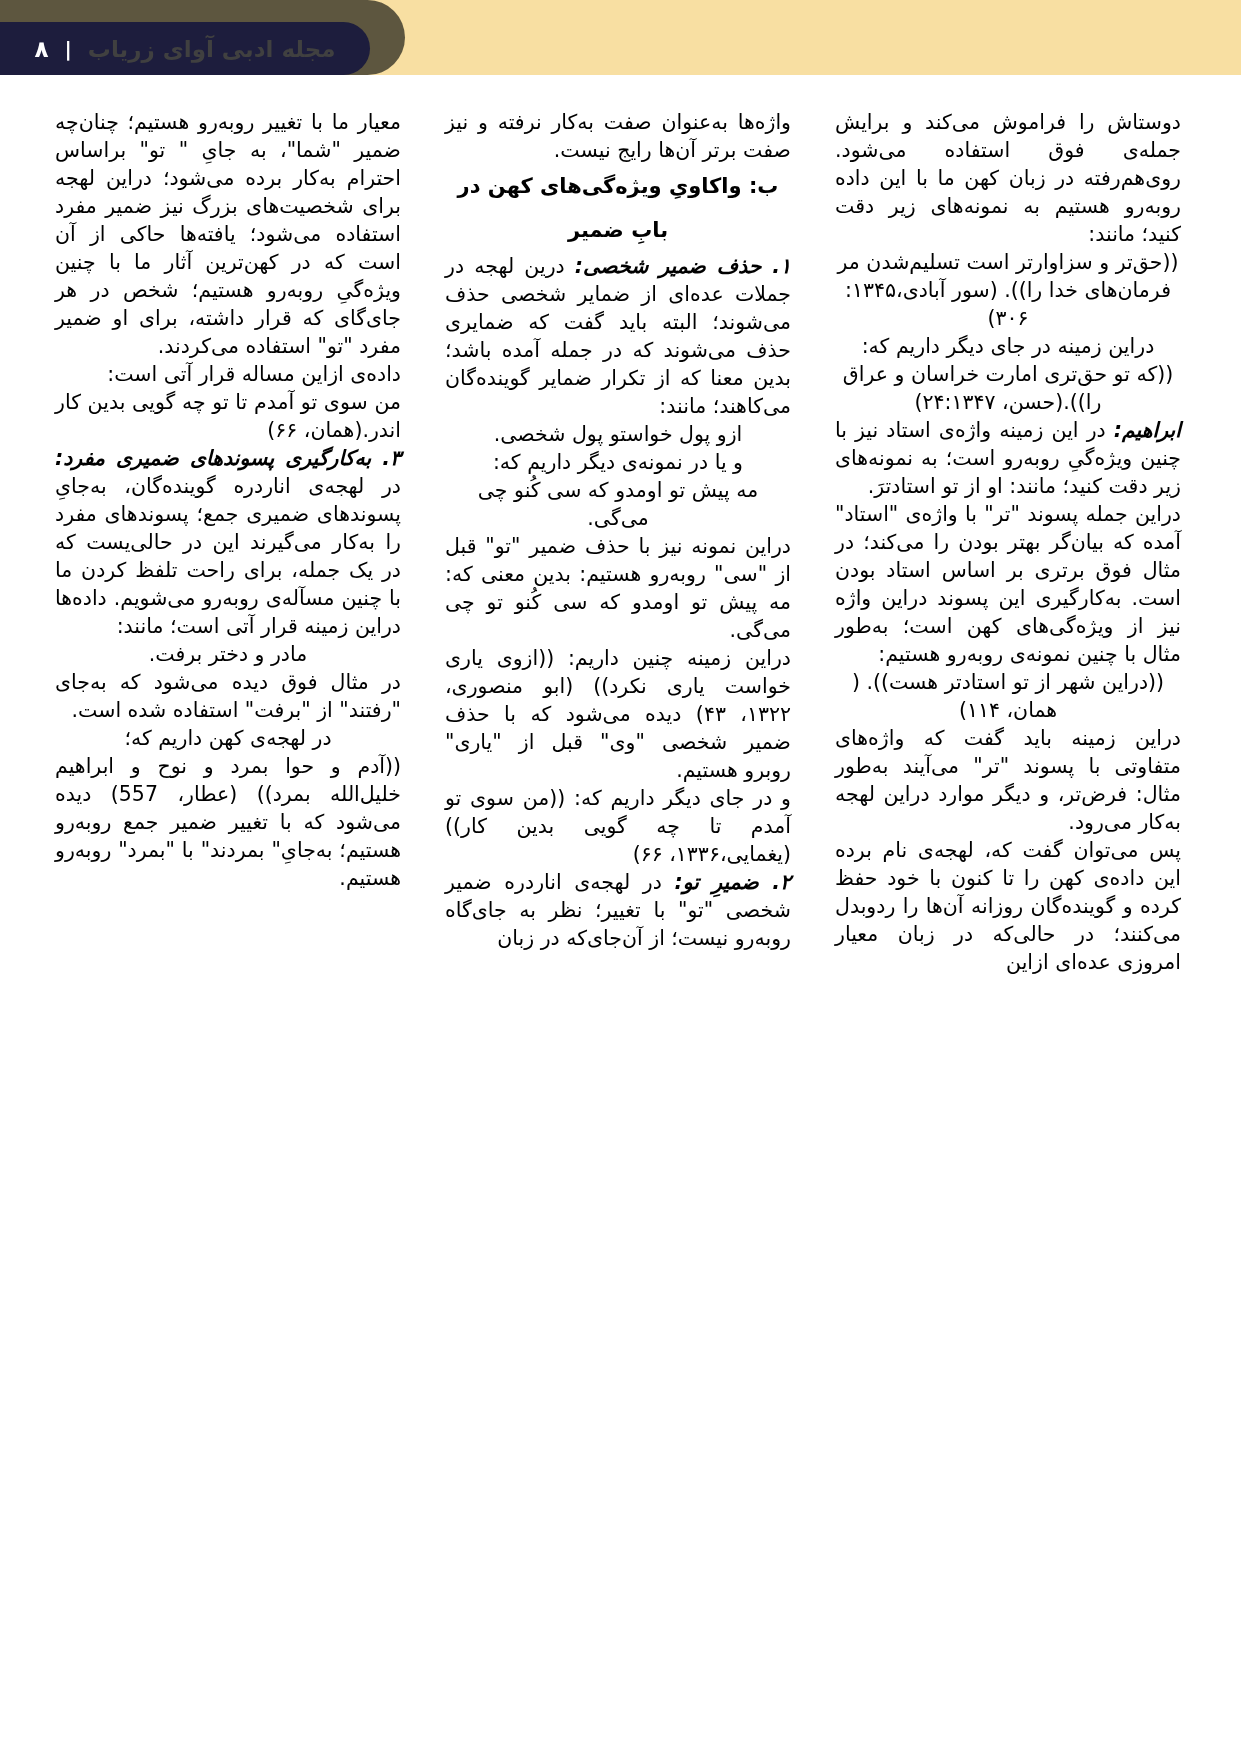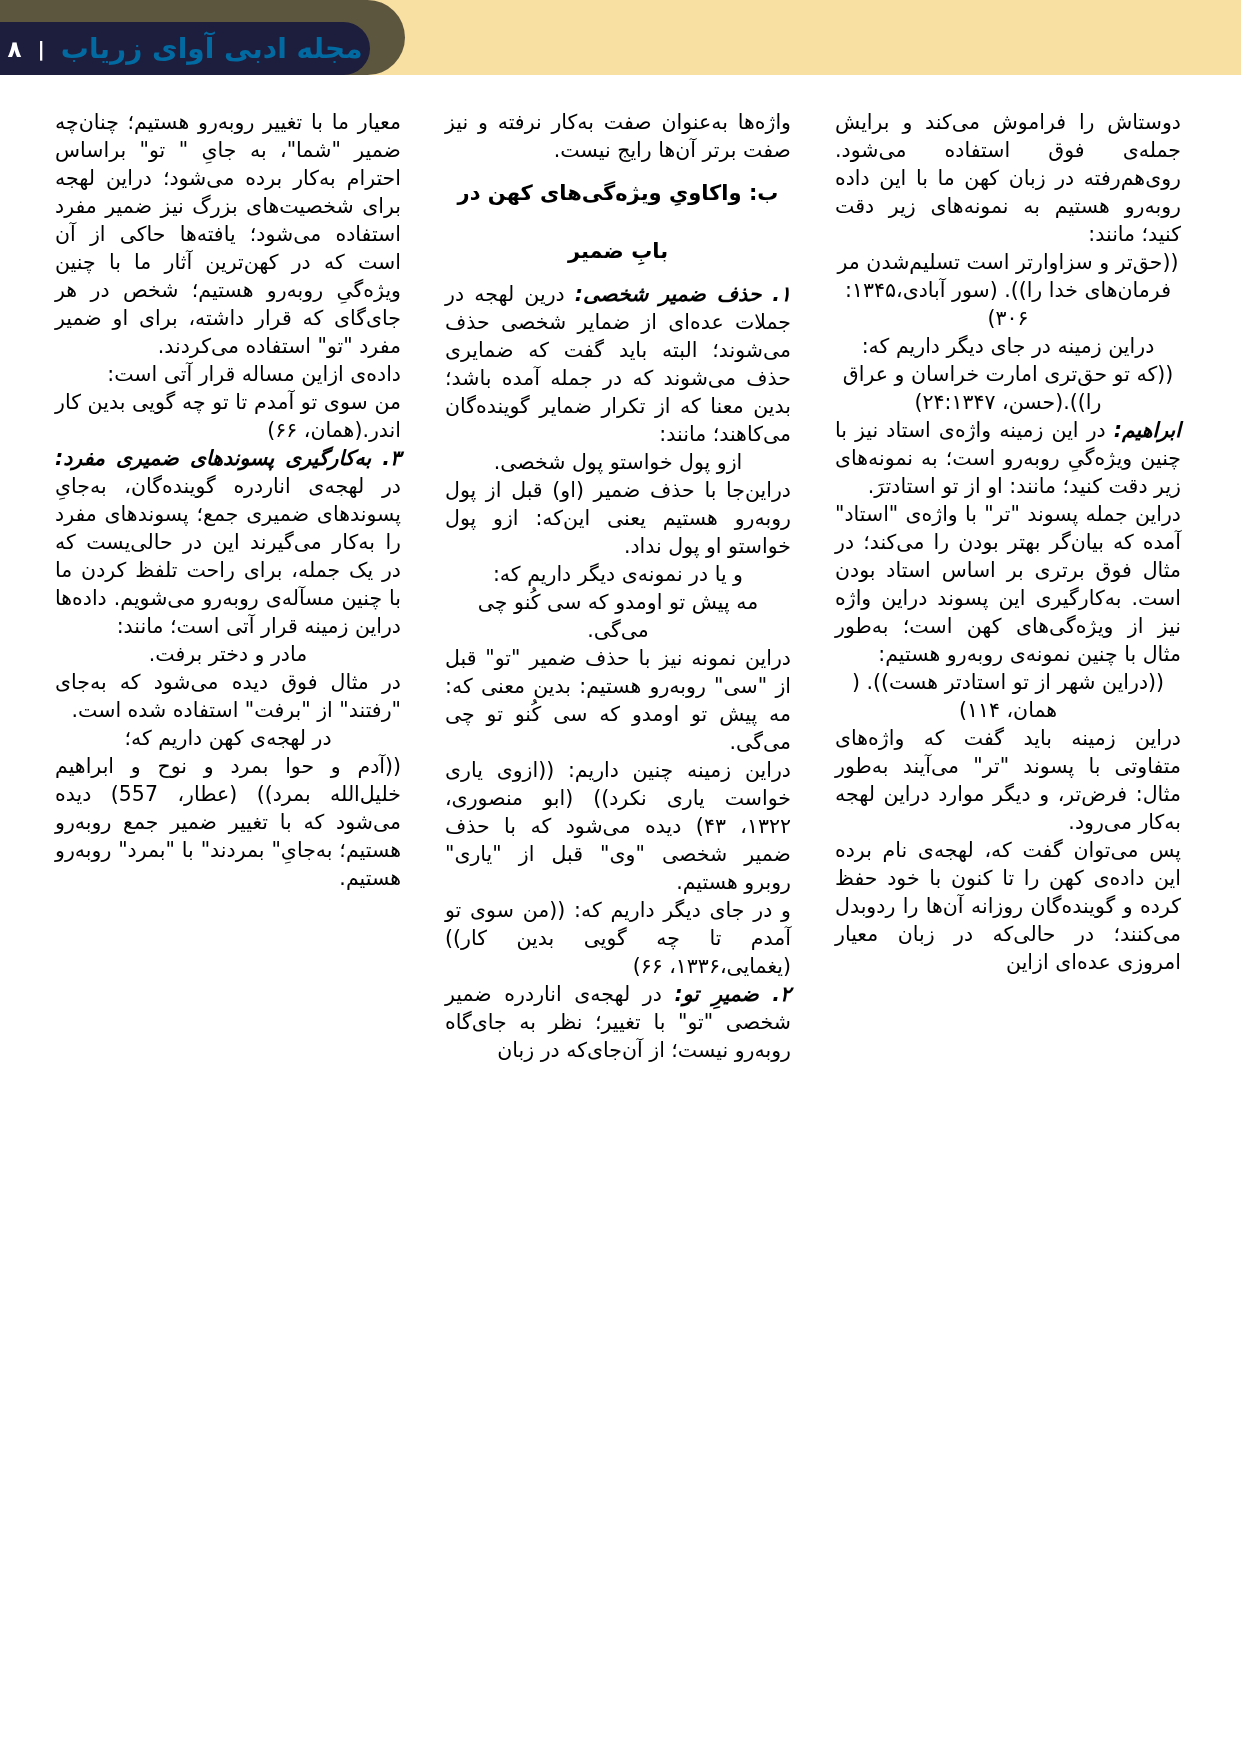--- a/index.html
+++ b/index.html
@@ -52,22 +52,22 @@
     left:0; top:22px;
     width:370px;
     height:53px;
     display:flex;
     align-items:center;
     justify-content:center;
     gap:16px;
     direction:rtl;
   }
   .header-title{
-    color:#0369a1;
-    font-size:28px;
+    color:#404040;
+    font-size:23px;
     font-weight:bold;
     letter-spacing:0;
     white-space:nowrap;
   }
   .header-sep{
     color:#ffffff;
     font-size:20px;
     font-weight:bold;
   }
   .header-page-number{
@@ -102,21 +102,21 @@
     line-height:28px;
     text-align:justify;
     text-justify:inter-word;
     direction:rtl;
     word-spacing:0;
   }
   .para.center{ text-align:center; }
   .heading{
     font-weight:bold;
     font-size:21px;
-    line-height:58px;
+    line-height:44px;
     text-align:center;
     direction:rtl;
     margin:0;
   }
   .heading-inline{
     font-weight:bold;
     font-style:italic;
   }
 </style>
 </head>
@@ -145,21 +145,20 @@
       <p class="para center">((دراین شهر از تو استادتر هست)). ( همان، ۱۱۴)</p>
       <p class="para">دراین زمینه باید گفت که واژه‌های متفاوتی با پسوند "تر" می‌آیند به‌طور مثال: فرض‌تر، و دیگر موارد دراین لهجه به‌کار می‌رود.</p>
       <p class="para">پس می‌توان گفت که، لهجه‌ی نام برده این داده‌ی کهن را تا کنون با خود حفظ کرده و گوینده‌گان روزانه آن‌ها را ردوبدل می‌کنند؛ در حالی‌که در زبان معیار امروزی عده‌ای ازاین</p>
     </div>
 
   <div class="column col-mid" id="col-mid">
       <p class="para">واژه‌ها به‌عنوان صفت به‌کار نرفته و نیز صفت برتر آن‌ها رایج نیست.</p>
       <p class="heading">ب: واکاویِ ویژه‌گی‌های کهن در بابِ ضمیر</p>
       <p class="para"><span class="heading-inline">۱. حذف ضمیر شخصی:</span><span> درین لهجه در جملات عده‌ای از ضمایر شخصی حذف می‌شوند؛ البته باید گفت که ضمایری حذف می‌شوند که در جمله آمده باشد؛ بدین معنا که از تکرار ضمایر گوینده‌گان می‌کاهند؛ مانند:</span></p>
       <p class="para center">ازو پول خواستو پول شخصی.</p>
-      <p class="para">دراین‌جا با حذف ضمیر (او) قبل از پول روبه‌رو هستیم یعنی این‌که: ازو پول خواستو او پول نداد.</p>
       <p class="para center">و یا در نمونه‌ی دیگر داریم که:</p>
       <p class="para center">مه پیش تو اومدو که سی کُنو چی می‌گی.</p>
       <p class="para">دراین نمونه نیز با حذف ضمیر "تو" قبل از "سی" روبه‌رو هستیم: بدین معنی که: مه پیش تو اومدو که سی کُنو تو چی می‌گی.</p>
       <p class="para">دراین زمینه چنین داریم: ((ازوی یاری خواست یاری نکرد)) (ابو منصوری، ۱۳۲۲، ۴۳) دیده می‌شود که با حذف ضمیر شخصی "وی" قبل از "یاری" روبرو هستیم.</p>
       <p class="para">و در جای دیگر داریم که: ((من سوی تو آمدم تا چه گویی بدین کار)) (یغمایی،۱۳۳۶، ۶۶)</p>
       <p class="para"><span class="heading-inline">۲. ضمیرِ تو:</span><span> در لهجه‌ی اناردره ضمیر شخصی "تو" با تغییر؛ نظر به جای‌گاه روبه‌رو نیست؛ از آن‌جای‌که در زبان</span></p>
     </div>
 
   <div class="column col-left" id="col-left">
       <p class="para">معیار ما با تغییر روبه‌رو هستیم؛ چنان‌چه ضمیر "شما"، به جایِ " تو" براساس احترام به‌کار برده می‌شود؛ دراین لهجه برای شخصیت‌های بزرگ نیز ضمیر مفرد استفاده می‌شود؛ یافته‌ها حاکی از آن است که در کهن‌ترین آثار ما با چنین ویژه‌گیِ روبه‌رو هستیم؛ شخص در هر جای‌گای که قرار داشته، برای او ضمیر مفرد "تو" استفاده می‌کردند.</p>

